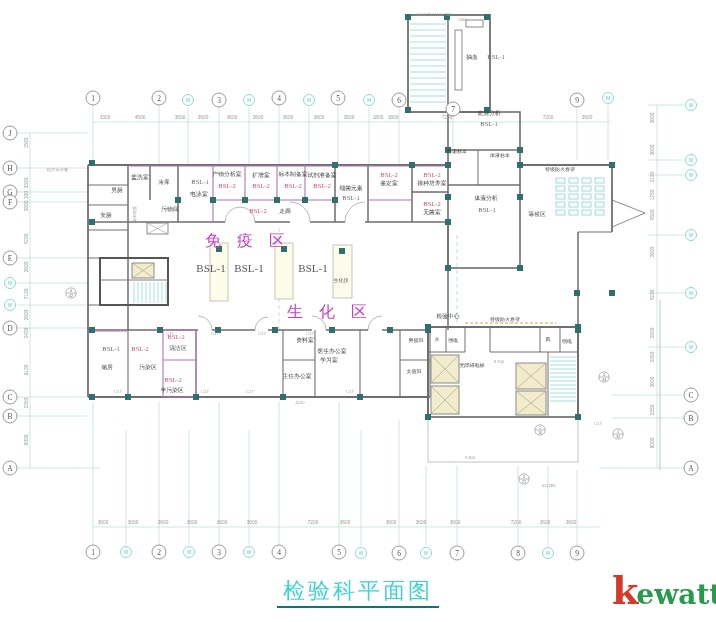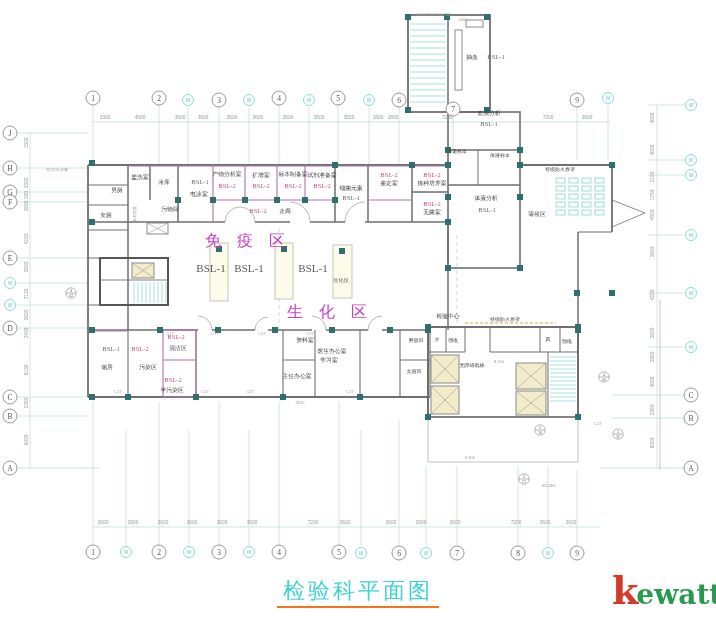--- a/index.html
+++ b/index.html
@@ -25,21 +25,21 @@
   .chair{fill:none;stroke:#7fd4cf;stroke-width:0.8;}
   .bench{fill:#fdfbea;stroke:#b8b8a8;stroke-width:0.8;}
   .shaft{fill:#f3ecca;stroke:#8a8a8a;stroke-width:1;}
   .xmark{stroke:#9a9a9a;stroke-width:0.6;fill:none;}
   .tread{stroke:#7fd4cf;stroke-width:0.7;fill:none;}
   .shutter{stroke:#d4a847;stroke-width:1;stroke-dasharray:3 2;fill:none;}
   .arc{stroke:#8a8a8a;stroke-width:0.6;fill:none;}
   .dash{stroke:#8fd0c8;stroke-width:0.6;stroke-dasharray:4 3;fill:none;}
   .title{position:absolute;left:0;right:0;top:576px;text-align:center;}
   .title span{font-size:22px;color:#3fd2d2;letter-spacing:3px;padding:0 6px 3px;
-              border-bottom:2px solid #f97316;font-family:"Liberation Sans",sans-serif;}
+              border-bottom:2px solid #0f766e;font-family:"Liberation Sans",sans-serif;}
   .logo{position:absolute;left:612px;top:568px;font-family:"DejaVu Serif",serif;font-weight:bold;white-space:nowrap;}
   .logo .k{color:#d43a2a;font-size:38px;}
   .logo .rest{color:#279a4d;font-size:28px;margin-left:-2px;}
 </style>
 </head>
 <body>
 
 <div class="canvas">
 
 <svg width="716" height="622" viewBox="0 0 716 622">

